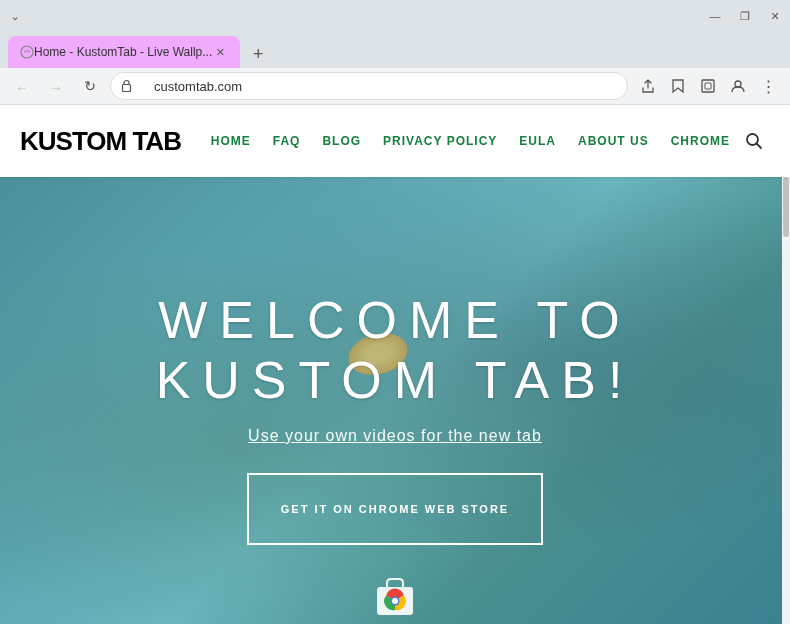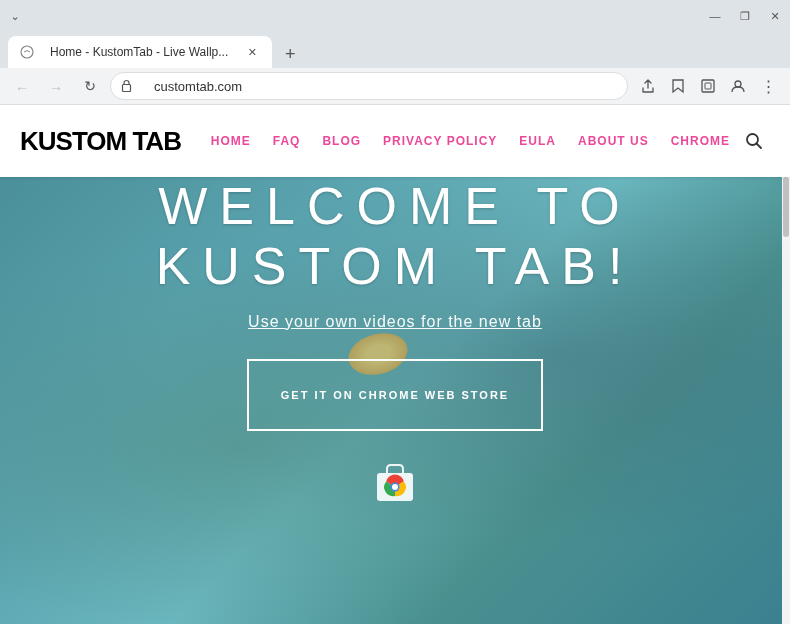--- a/index.html
+++ b/index.html
@@ -46,27 +46,27 @@
 
     .tabs-bar {
       display: flex;
       align-items: flex-end;
       height: 36px;
       padding: 0 8px;
       background: #dee3e8;
     }
 
     .tab-active {
-      background: #ffffff;
+      background: #f0abfc;
       border-radius: 8px 8px 0 0;
       padding: 16px 12px;
       height: 32px;
       display: flex;
       align-items: center;
-      gap: 16px;
+      gap: 0;
       font-size: 12px;
       color: #333;
       min-width: 200px;
     }
 
     .tab-favicon {
       width: 14px;
       height: 14px;
       color: #555;
     }
@@ -196,21 +196,21 @@
     .site-nav-links {
       display: flex;
       gap: 22px;
       margin-left: auto;
       align-items: center;
     }
 
     .nav-link {
       font-size: 12px;
       font-weight: 600;
-      color: #ec4899;
+      color: #15803d;
       text-decoration: none;
       letter-spacing: 1px;
       cursor: pointer;
     }
 
     .nav-search-btn {
       width: 32px;
       height: 32px;
       display: flex;
       align-items: center;
@@ -221,21 +221,21 @@
     }
 
     
     .hero {
       position: relative;
       height: calc(100% - 72px);
       background: #8b5cf6;
       display: flex;
       flex-direction: column;
       align-items: center;
-      justify-content: flex-start;
+      justify-content: flex-end;
       overflow: hidden;
     }
 
     .hero-bg {
       position: absolute;
       inset: 0;
       background: 
         radial-gradient(ellipse at 30% 60%, rgba(80,140,130,0.6) 0%, transparent 50%),
         radial-gradient(ellipse at 70% 40%, rgba(60,110,120,0.5) 0%, transparent 50%),
         linear-gradient(135deg, #4a8f99 0%, #5ba5b0 30%, #6bb8c0 50%, #4a9090 70%, #3a8090 100%);

